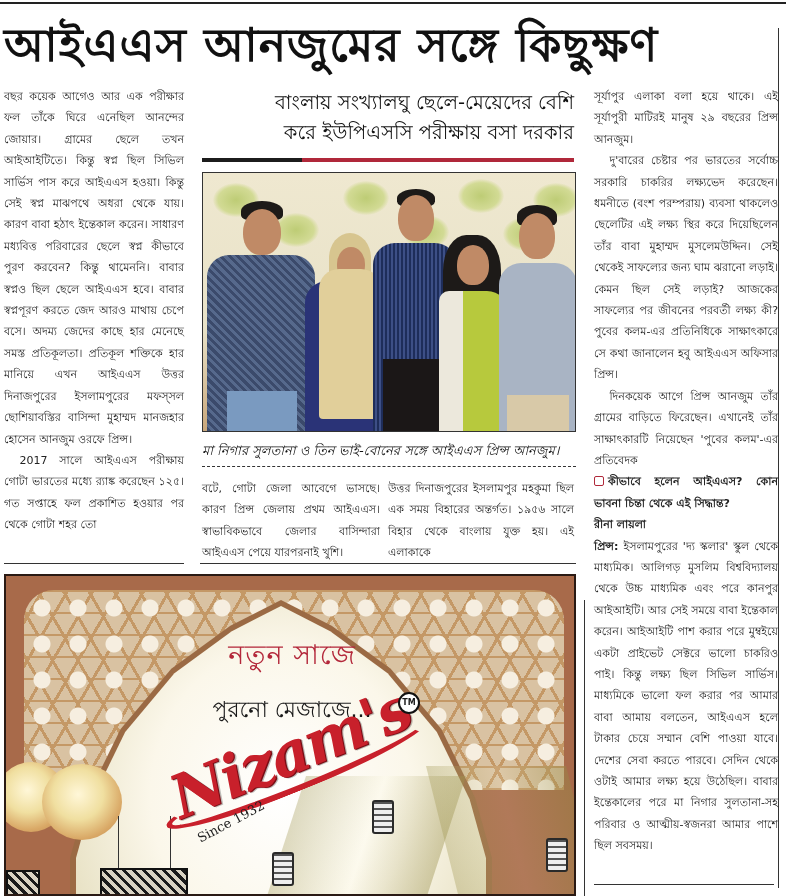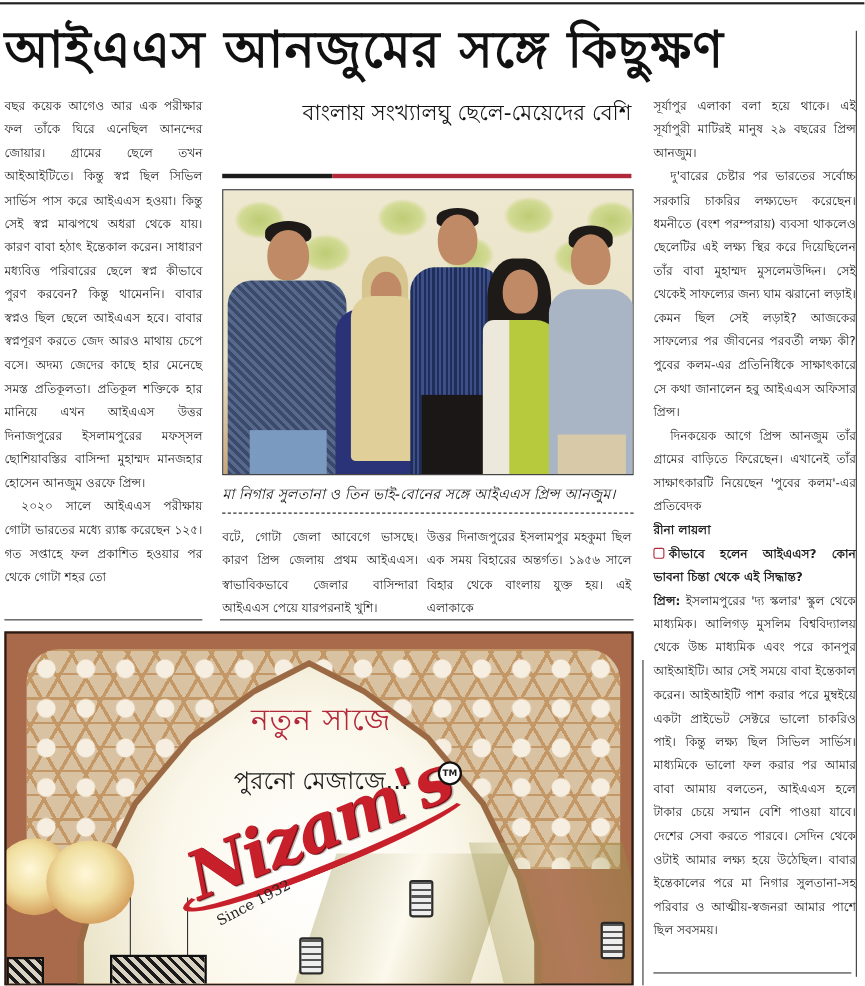--- a/index.html
+++ b/index.html
@@ -99,26 +99,27 @@
 </head>
 <body>
 
 <div class="top-rule"></div>
 <div class="right-rule"></div>
 
 <h1 class="headline">আইএএস আনজুমের সঙ্গে কিছুক্ষণ</h1>
 
 <div class="col col-left">
   <p>বছর কয়েক আগেও আর এক পরীক্ষার ফল তাঁকে ঘিরে এনেছিল আনন্দের জোয়ার। গ্রামের ছেলে তখন আইআইটিতে। কিন্তু স্বপ্ন ছিল সিভিল সার্ভিস পাস করে আইএএস হওয়া। কিন্তু সেই স্বপ্ন মাঝপথে অধরা থেকে যায়। কারণ বাবা হঠাৎ ইন্তেকাল করেন। সাধারণ মধ্যবিত্ত পরিবারের ছেলে স্বপ্ন কীভাবে পুরণ করবেন? কিন্তু থামেননি। বাবার স্বপ্নও ছিল ছেলে আইএএস হবে। বাবার স্বপ্নপূরণ করতে জেদ আরও মাথায় চেপে বসে। অদম্য জেদের কাছে হার মেনেছে সমস্ত প্রতিকূলতা। প্রতিকূল শক্তিকে হার মানিয়ে এখন আইএএস উত্তর দিনাজপুরের ইসলামপুরের মফস্সল ছোশিয়াবস্তির বাসিন্দা মুহাম্মদ মানজহার হোসেন আনজুম ওরফে প্রিন্স।</p>
-  <p class="indent">২০২০ সালে আইএএস পরীক্ষায় গোটা ভারতের মধ্যে র‍্যাঙ্ক করেছেন ১২৫। গত সপ্তাহে ফল প্রকাশিত হওয়ার পর থেকে গোটা শহর তো</p>
+  <p class="indent">2017 সালে আইএএস পরীক্ষায় গোটা ভারতের মধ্যে র‍্যাঙ্ক করেছেন ১২৫। গত সপ্তাহে ফল প্রকাশিত হওয়ার পর থেকে গোটা শহর তো</p>
 </div>
 <div class="left-bottom-rule"></div>
 
 <div class="deck">
   <div>বাংলায় সংখ্যালঘু ছেলে-মেয়েদের বেশি</div>
+  <div>করে ইউপিএসসি পরীক্ষায় বসা দরকার</div>
 </div>
 <div class="deck-rule">
   <div class="dark"></div>
   <div class="red"></div>
 </div>
 
 <div class="photo" title="Prince Anjum with mother and three siblings">
   <div class="leaf" style="left:10px;top:10px"></div>
   <div class="leaf" style="left:70px;top:40px"></div>
   <div class="leaf" style="left:140px;top:8px"></div>
@@ -173,22 +174,22 @@
 </div>
 <div class="col col-mid-2">
   <p>উত্তর দিনাজপুরের ইসলামপুর মহকুমা ছিল এক সময় বিহারের অন্তর্গত। ১৯৫৬ সালে বিহার থেকে বাংলায় যুক্ত হয়। এই এলাকাকে</p>
 </div>
 <div class="mid-bottom-rule"></div>
 
 <div class="col col-right">
   <p>সূর্যাপুর এলাকা বলা হয়ে থাকে। এই সূর্যাপুরী মাটিরই মানুষ ২৯ বছরের প্রিন্স আনজুম।</p>
   <p class="indent">দু'বারের চেষ্টার পর ভারতের সর্বোচ্চ সরকারি চাকরির লক্ষ্যভেদ করেছেন। ধমনীতে (বংশ পরম্পরায়) ব্যবসা থাকলেও ছেলেটির এই লক্ষ্য স্থির করে দিয়েছিলেন তাঁর বাবা মুহাম্মদ মুসলেমউদ্দিন। সেই থেকেই সাফল্যের জন্য ঘাম ঝরানো লড়াই। কেমন ছিল সেই লড়াই? আজকের সাফল্যের পর জীবনের পরবর্তী লক্ষ্য কী? পুবের কলম-এর প্রতিনিধিকে সাক্ষাৎকারে সে কথা জানালেন হবু আইএএস অফিসার প্রিন্স।</p>
   <p class="indent">দিনকয়েক আগে প্রিন্স আনজুম তাঁর গ্রামের বাড়িতে ফিরেছেন। এখানেই তাঁর সাক্ষাৎকারটি নিয়েছেন 'পুবের কলম'-এর প্রতিবেদক</p>
+  <p class="bold"><span class="qa-marker"></span><span>কীভাবে হলেন আইএএস? কোন ভাবনা চিন্তা থেকে এই সিদ্ধান্ত?</span></p>
   <p class="bold">রীনা লায়লা</p>
-  <p class="bold"><span class="qa-marker"></span><span>কীভাবে হলেন আইএএস? কোন ভাবনা চিন্তা থেকে এই সিদ্ধান্ত?</span></p>
   <p><span class="bold">প্রিন্স:</span> <span>ইসলামপুরের 'দ্য স্কলার' স্কুল থেকে মাধ্যমিক। আলিগড় মুসলিম বিশ্ববিদ্যালয় থেকে উচ্চ মাধ্যমিক এবং পরে কানপুর আইআইটি। আর সেই সময়ে বাবা ইন্তেকাল করেন। আইআইটি পাশ করার পরে মুম্বইয়ে একটা প্রাইভেট সেক্টরে ভালো চাকরিও পাই। কিন্তু লক্ষ্য ছিল সিভিল সার্ভিস। মাধ্যমিকে ভালো ফল করার পর আমার বাবা আমায় বলতেন, আইএএস হলে টাকার চেয়ে সম্মান বেশি পাওয়া যাবে। দেশের সেবা করতে পারবে। সেদিন থেকে ওটাই আমার লক্ষ্য হয়ে উঠেছিল। বাবার ইন্তেকালের পরে মা নিগার সুলতানা-সহ পরিবার ও আত্মীয়-স্বজনরা আমার পাশে ছিল সবসময়।</span></p>
 
 </div>
 <div class="col-divider"></div>
 <div class="end-rule"></div>
 
 <div class="ad">
   <div class="ad-lattice"></div>
   <div class="ad-arch-border"></div>
   <div class="ad-arch"></div>

